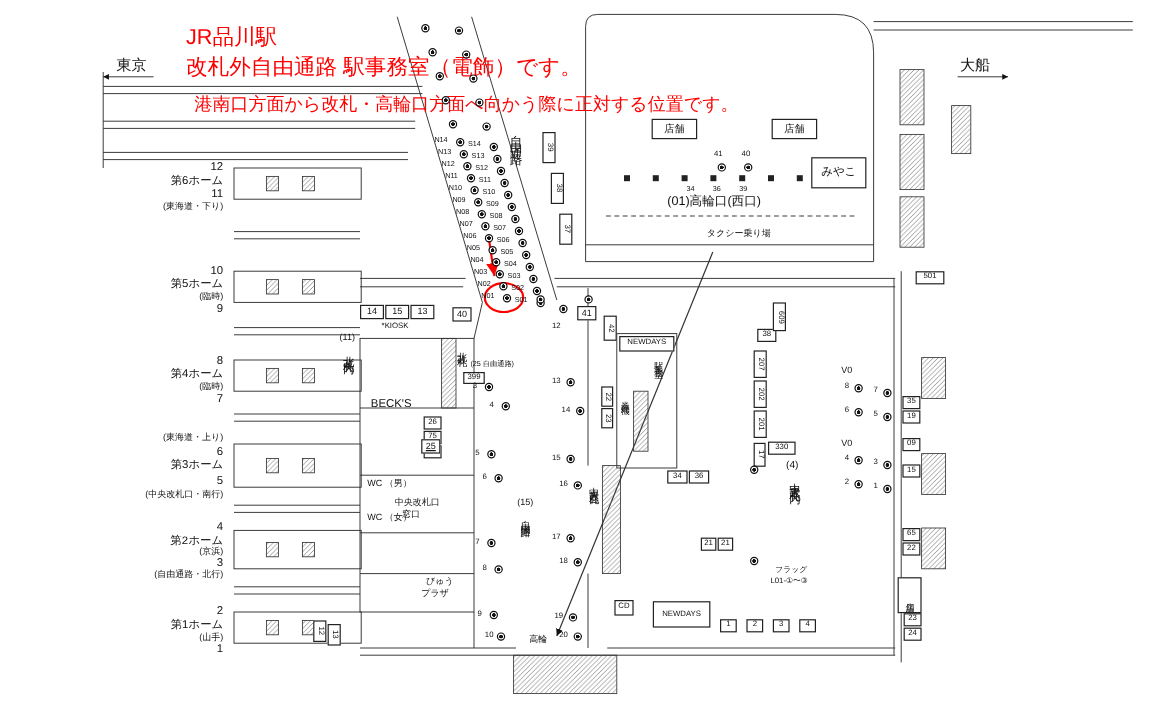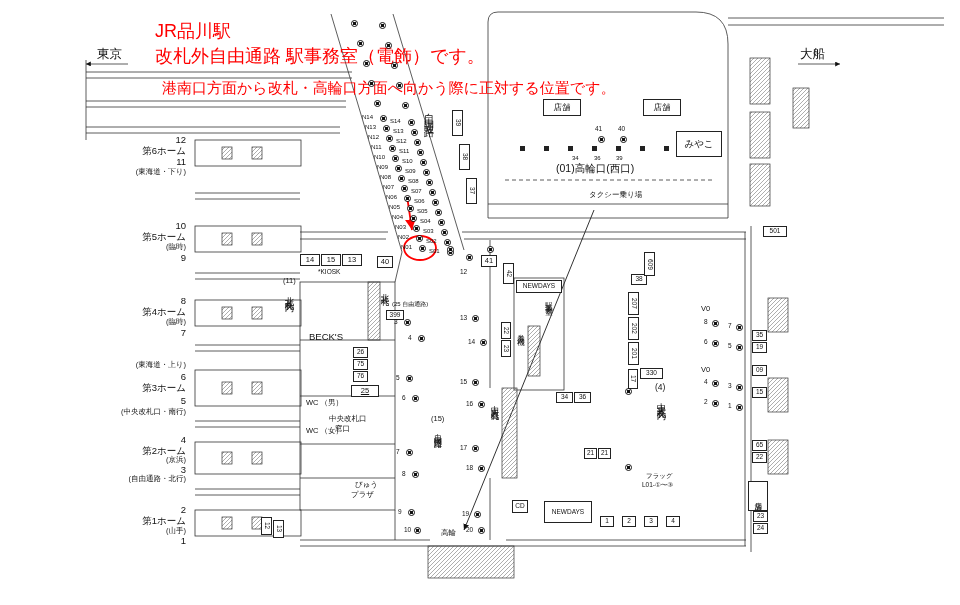--- a/index.html
+++ b/index.html
@@ -221,21 +221,21 @@
       <div class="lbl f9" style="right: 774px; top: 296px;">8</div>
       <div class="lbl f9" style="right: 774px; top: 307px;">第4ホーム</div>
       <div class="lbl f7" style="right: 774px; top: 318px;">(臨時)</div>
       <div class="lbl f9" style="right: 774px; top: 328px;">7</div>
       <div class="lbl f7" style="right: 774px; top: 361px;">(東海道・上り)</div>
       <div class="lbl f9" style="right: 774px; top: 372px;">6</div>
       <div class="lbl f9" style="right: 774px; top: 383px;">第3ホーム</div>
       <div class="lbl f9" style="right: 774px; top: 396px;">5</div>
       <div class="lbl f7" style="right: 774px; top: 408px;">(中央改札口・南行)</div>
       <div class="lbl f9" style="right: 774px; top: 435px;">4</div>
-      <div class="lbl f9" style="right: 774px; top: 446px;">第2ホーム</div>
+      <div class="lbl f9" style="right: 774px; top: 446px; font-family: Liberation Mono, monospace;">第2ホーム</div>
       <div class="lbl f7" style="right: 774px; top: 456px; padding-left: 17px;">(京浜)</div>
       <div class="lbl f9" style="right: 774px; top: 465px;">3</div>
       <div class="lbl f7" style="right: 774px; top: 475px;">(自由通路・北行)</div>
       <div class="lbl f9" style="right: 774px; top: 505px;">2</div>
       <div class="lbl f9" style="right: 774px; top: 516px;">第1ホーム</div>
       <div class="lbl f7" style="right: 774px; top: 527px;">(山手)</div>
       <div class="lbl f9" style="right: 774px; top: 536px;">1</div>
       <div class="lbl f5" style="left: 362px; top: 114px;">N14</div>
       <div class="pillar" style="left: 380px; top: 115px;"></div>
       <div class="lbl f5" style="left: 390px; top: 118px;">S14</div>
@@ -309,21 +309,21 @@
       <div class="lbl f5" style="left: 594px; top: 155px;">36</div>
       <div class="lbl f5" style="left: 616px; top: 155px;">39</div>
       <div class="pillar" style="left: 598px; top: 136px;"></div>
       <div class="pillar" style="left: 620px; top: 136px;"></div>
       <div class="box f7" style="left: 300px; top: 254px; width: 20px; height: 12px;">14</div>
       <div class="box f7" style="left: 321px; top: 254px; width: 20px; height: 12px;">15</div>
       <div class="box f7" style="left: 342px; top: 254px; width: 20px; height: 12px;">13</div>
       <div class="box f6" style="left: 353px; top: 347px; width: 15px; height: 11px;">26</div>
       <div class="box f6" style="left: 353px; top: 359px; width: 15px; height: 11px;">75</div>
       <div class="box f6" style="left: 353px; top: 371px; width: 15px; height: 11px;">76</div>
-      <div class="box f7" style="left: 351px; top: 385px; width: 28px; height: 12px; text-decoration: underline;">25</div>
+      <div class="box f7" style="left: 351px; top: 366px; width: 16px; height: 12px; text-decoration: underline;">25</div>
       <div class="lbl f6" style="left: 394px; top: 318px;">3</div>
       <div class="pillar" style="left: 404px; top: 319px;"></div>
       <div class="lbl f6" style="left: 408px; top: 334px;">4</div>
       <div class="pillar" style="left: 418px; top: 335px;"></div>
       <div class="lbl f6" style="left: 396px; top: 374px;">5</div>
       <div class="pillar" style="left: 406px; top: 375px;"></div>
       <div class="lbl f6" style="left: 402px; top: 394px;">6</div>
       <div class="pillar" style="left: 412px; top: 395px;"></div>
       <div class="lbl f6" style="left: 396px; top: 448px;">7</div>
       <div class="pillar" style="left: 406px; top: 449px;"></div>

